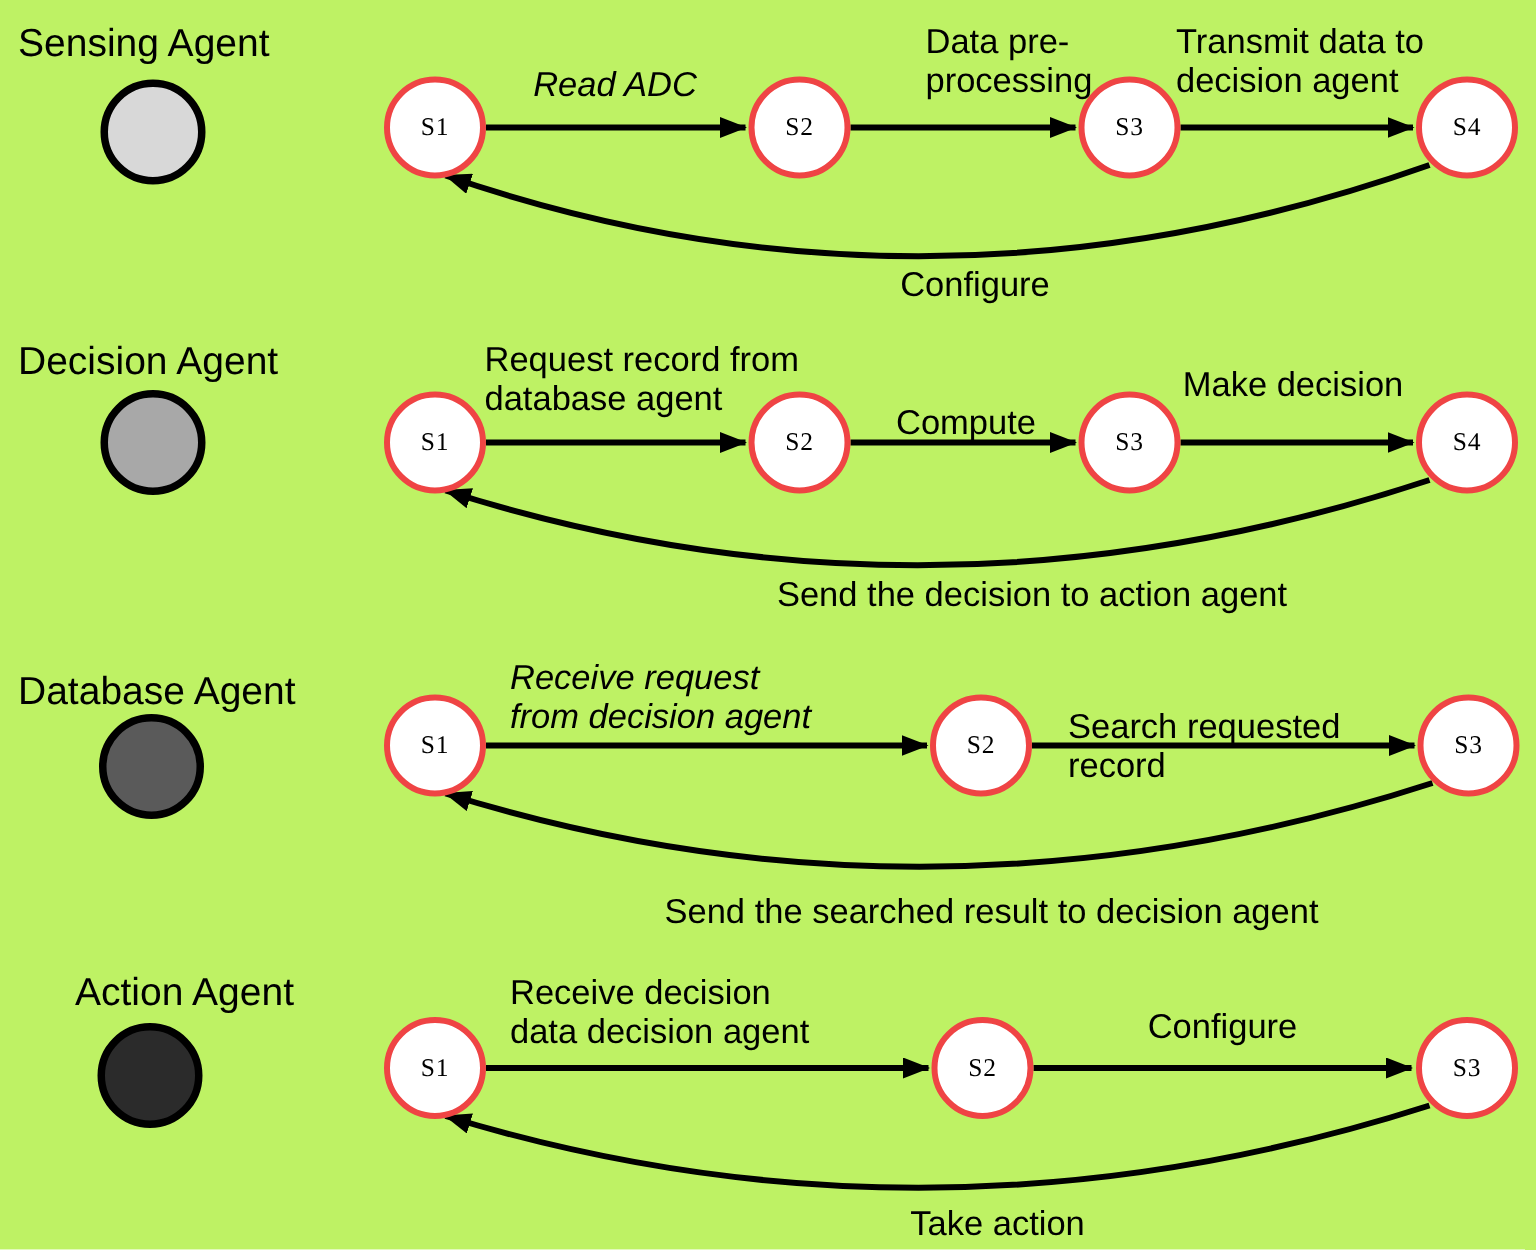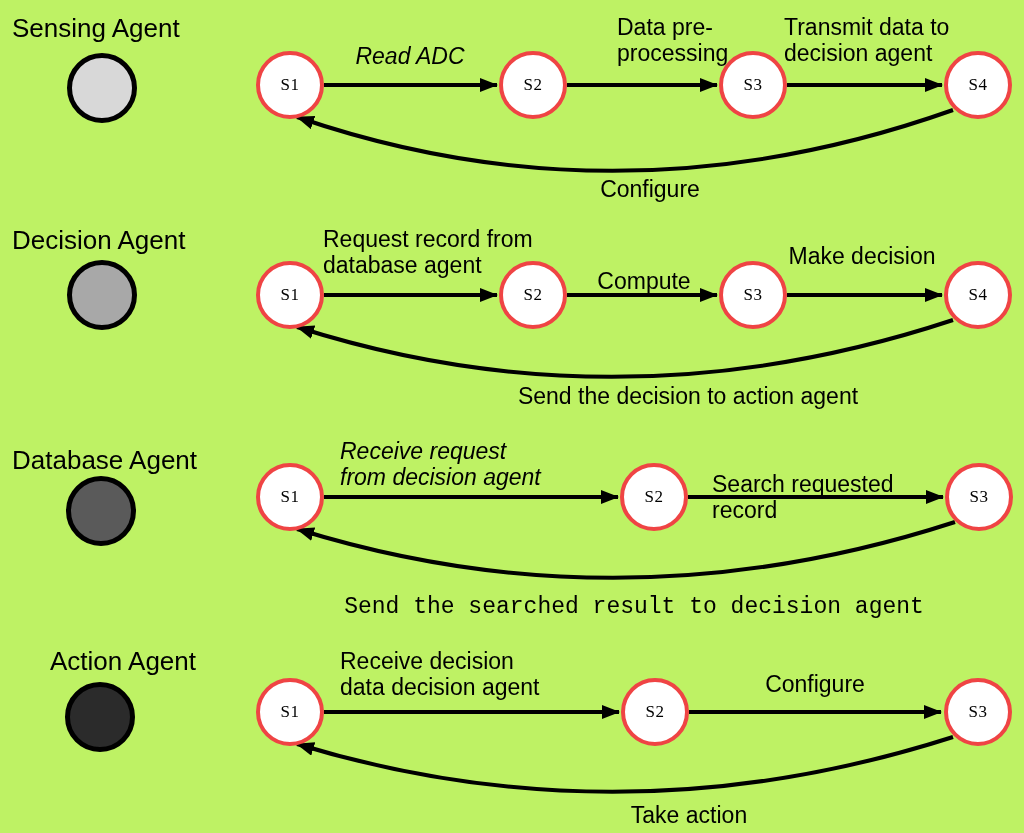--- a/index.html
+++ b/index.html
@@ -164,37 +164,37 @@
       <span>S2</span>
       </div>
     <div class="state" style="left:979px; top:497px;">
       <span>S3</span>
       </div>
 
     <div class="tlabel" style="left:340px; top:438px;font-style:italic;">Receive request
 from decision agent</div>
     <div class="tlabel" style="left:712px; top:438px;margin-top:33px;">Search requested
 record</div>
-    <div class="tlabel centered" style="left:634px; top:594px;font-family:Liberation Mono, monospace;">Send the searched result to decision agent</div>
+    <div class="tlabel centered" style="left:661px; top:594px;">Send the searched result to decision agent</div>
   </div>
 
   
   <div class="row">
     <div class="agent-name" style="left:30px; top:647px;margin-left:20px;">Action Agent</div>
     <div class="legend-circle" style="left: 100px; top: 717px; background-color: rgb(43, 43, 43);"></div>
 
     <div class="state" style="left:290px; top:712px;">
       <span>S1</span>
       </div>
     <div class="state" style="left:655px; top:712px;">
       <span>S2</span>
       </div>
     <div class="state" style="left:978px; top:712px;">
       <span>S3</span>
       </div>
 
     <div class="tlabel" style="left:340px; top:648px;">Receive decision
 data decision agent</div>
     <div class="tlabel centered" style="left:815px; top:671px;">Configure</div>
-    <div class="tlabel centered" style="left:665px; top:802px;margin-left:24px;">Take action</div>
+    <div class="tlabel centered" style="left:665px; top:802px;">Take action</div>
   </div>
 
 </div>
 
 </body></html>

